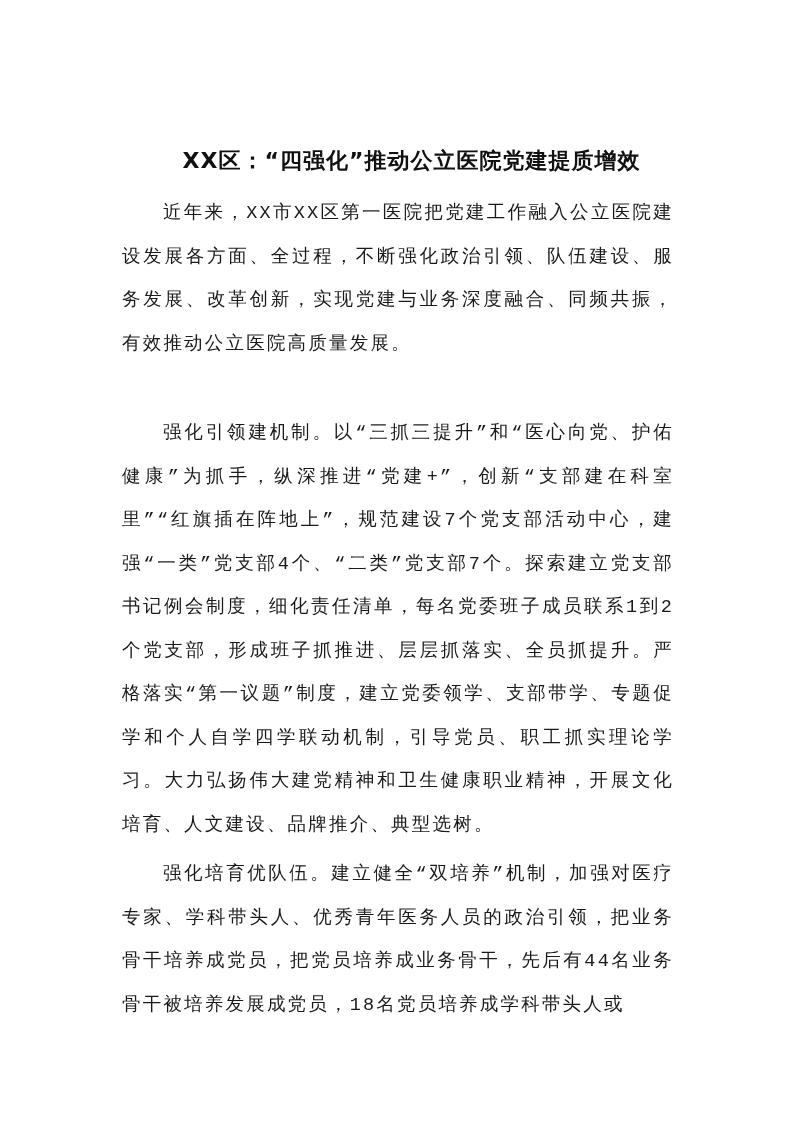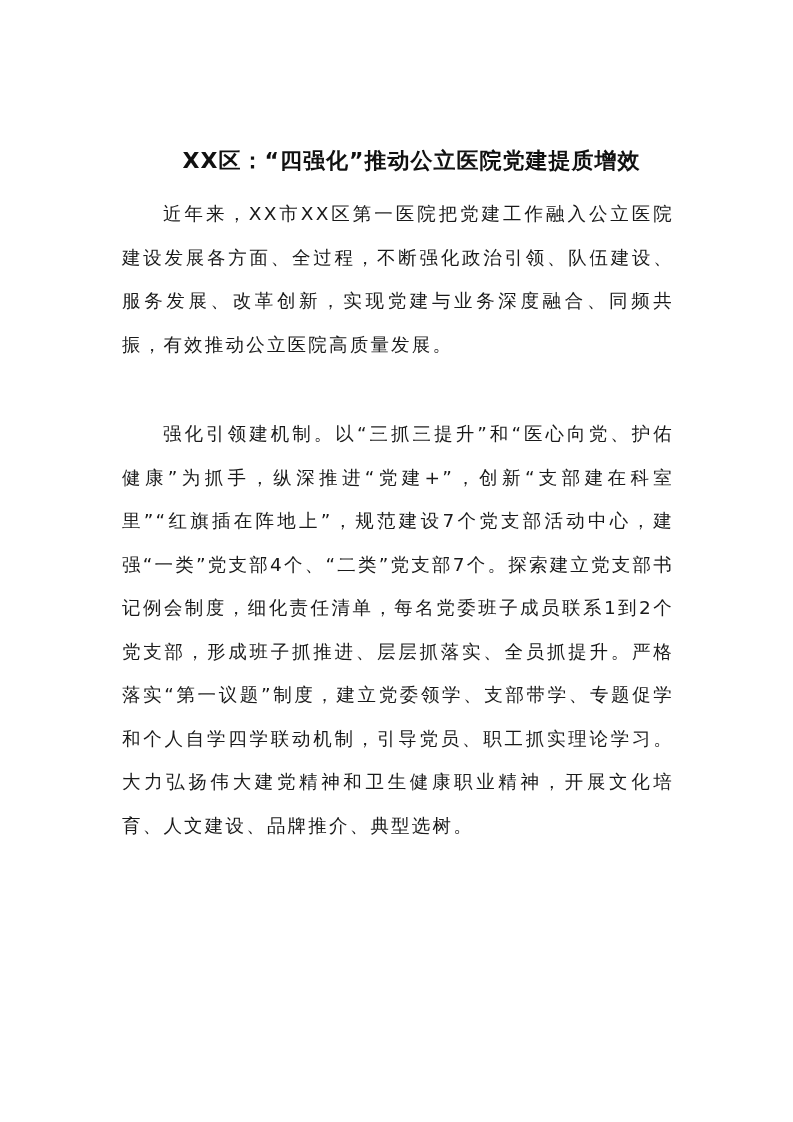--- a/index.html
+++ b/index.html
@@ -38,28 +38,30 @@
       left: 122px;
       width: 552px;
       font-size: 18.5px;
       line-height: 43.5px;
       text-align: justify;
       text-align-last: left;
       letter-spacing: 2.2px;
       text-indent: 41px;
       color: #1a1a1a;
       margin: 0;
+      font-family: Liberation Mono, monospace;
     }
     .p1 { top: 192px; }
     .p2 { top: 412px; }
     .p3 { top: 853px; }
   </style>
 </head>
 <body>
 
 <div class="page">
   <h1 class="title">XX区：“四强化”推动公立医院党建提质增效</h1>
 
   <p class="body-text p1">近年来，XX市XX区第一医院把党建工作融入公立医院建设发展各方面、全过程，不断强化政治引领、队伍建设、服务发展、改革创新，实现党建与业务深度融合、同频共振，有效推动公立医院高质量发展。</p>
 
   <p class="body-text p2">强化引领建机制。以“三抓三提升”和“医心向党、护佑健康”为抓手，纵深推进“党建+”，创新“支部建在科室里”“红旗插在阵地上”，规范建设7个党支部活动中心，建强“一类”党支部4个、“二类”党支部7个。探索建立党支部书记例会制度，细化责任清单，每名党委班子成员联系1到2个党支部，形成班子抓推进、层层抓落实、全员抓提升。严格落实“第一议题”制度，建立党委领学、支部带学、专题促学和个人自学四学联动机制，引导党员、职工抓实理论学习。大力弘扬伟大建党精神和卫生健康职业精神，开展文化培育、人文建设、品牌推介、典型选树。</p>
 
+  <p class="body-text p3">强化培育优队伍。建立健全“双培养”机制，加强对医疗专家、学科带头人、优秀青年医务人员的政治引领，把业务骨干培养成党员，把党员培养成业务骨干，先后有44名业务骨干被培养发展成党员，18名党员培养成学科带头人或</p>
 </div>
 
 </body></html>

